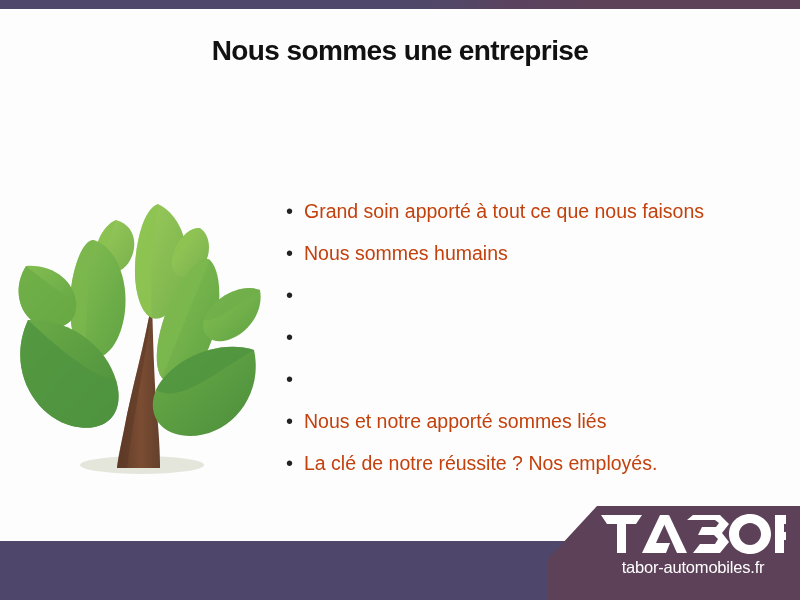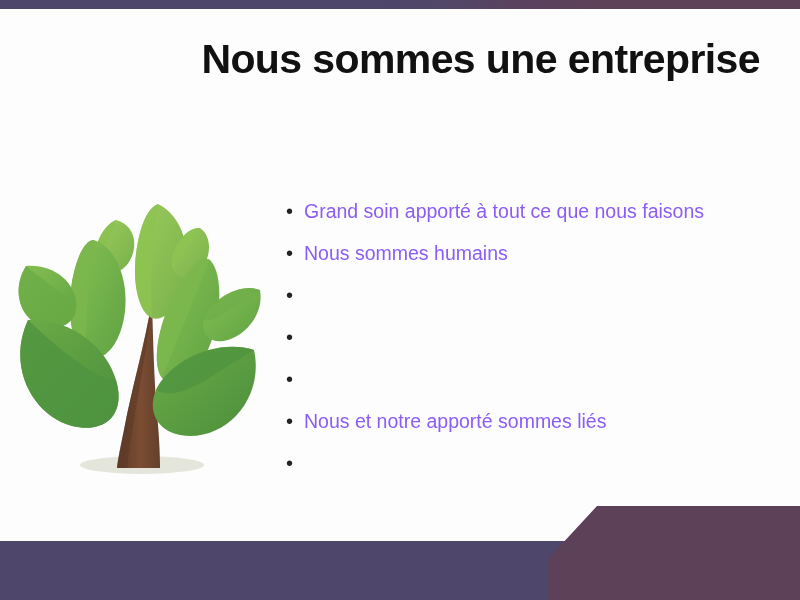--- a/index.html
+++ b/index.html
@@ -29,22 +29,22 @@
         #4e466b 0%, #4e466b 48%, #524767 56%,
         #5a425f 64%, #5d4159 74%, #5d4159 100%);
   }
 
   
   .headline {
     position: absolute;
     left: 40px;
     top: 32px;
     width: 720px;
-    text-align: right;
-    font-size: 41px;
+    text-align: center;
+    font-size: 28px;
     font-weight: bold;
     line-height: 1.33;
     letter-spacing: -0.6px;
     color: #111111;
   }
   .headline .line {
     display: block;
     white-space: nowrap;
   }
   .headline .accent {
@@ -79,21 +79,21 @@
   }
   .bullet-dot {
     width: 18px;
     flex: 0 0 18px;
     color: #222222;
     font-size: 20px;
     line-height: 42px;
     text-align: left;
   }
   .bullet-text {
-    color: #8b5cf6;
+    color: #c2410c;
     font-size: 19.5px;
     line-height: 42px;
     white-space: nowrap;
   }
 
   
   .footer {
     position: absolute;
     left: 0;
     top: 541px;
@@ -237,25 +237,42 @@
     </div>
     <div class="bullet-row">
       <span class="bullet-dot">•</span>
     </div>
     <div class="bullet-row">
       <span class="bullet-dot">•</span>
       <span class="bullet-text">Nous et notre apporté sommes liés</span>
     </div>
     <div class="bullet-row">
       <span class="bullet-dot">•</span>
+      <span class="bullet-text">La clé de notre réussite ? Nos employés.</span>
     </div>
   </div>
 
   <div class="footer"></div>
 
   <div class="footer-logo-block">
     <svg width="800" height="600" viewBox="0 0 800 600" xmlns="http://www.w3.org/2000/svg">
       <path d="M597 506 L800 506 L800 600 L548 600 L548 559 Z" fill="#5d4159"></path>
     </svg>
   </div>
 
+  <div class="logo-wrap">
+    <svg class="logo-mark" viewBox="0 0 372 88" xmlns="http://www.w3.org/2000/svg">
+
+      <path d="M2 6 H84 L72 24 H52 V82 H34 V24 H14 Z" fill="#ffffff"></path>
+
+      <path d="M104 82 H84 L120 6 H138 L120 44 L112 62 H140 L132 82 Z" fill="#ffffff"></path>
+      <path d="M138 6 L174 82 H154 L128 24 Z" fill="#ffffff"></path>
+
+      <path d="M186 6 H240 L258 24 L244 42 L258 60 L240 82 H186 L200 64 H230 L236 54 L228 46 H196 L204 30 H232 L238 22 L230 16 H174 Z" fill="#ffffff"></path>
+
+      <path d="M300 4 C324 4 342 22 342 44 C342 66 324 84 300 84 C276 84 258 66 258 44 C258 22 276 4 300 4 Z M300 22 C288 22 278 32 278 44 C278 56 288 66 300 66 C312 66 322 56 322 44 C322 32 312 22 300 22 Z" fill="#ffffff"></path>
+
+      <path d="M350 6 H406 L424 24 V42 L410 56 L428 82 H406 L390 56 H368 V82 H350 Z M368 24 V40 H400 L406 34 V30 L400 24 Z" fill="#ffffff"></path>
+    </svg>
+    <div class="logo-url">tabor-automobiles.fr</div>
+  </div>
 
 </div>
 
 </body></html>

